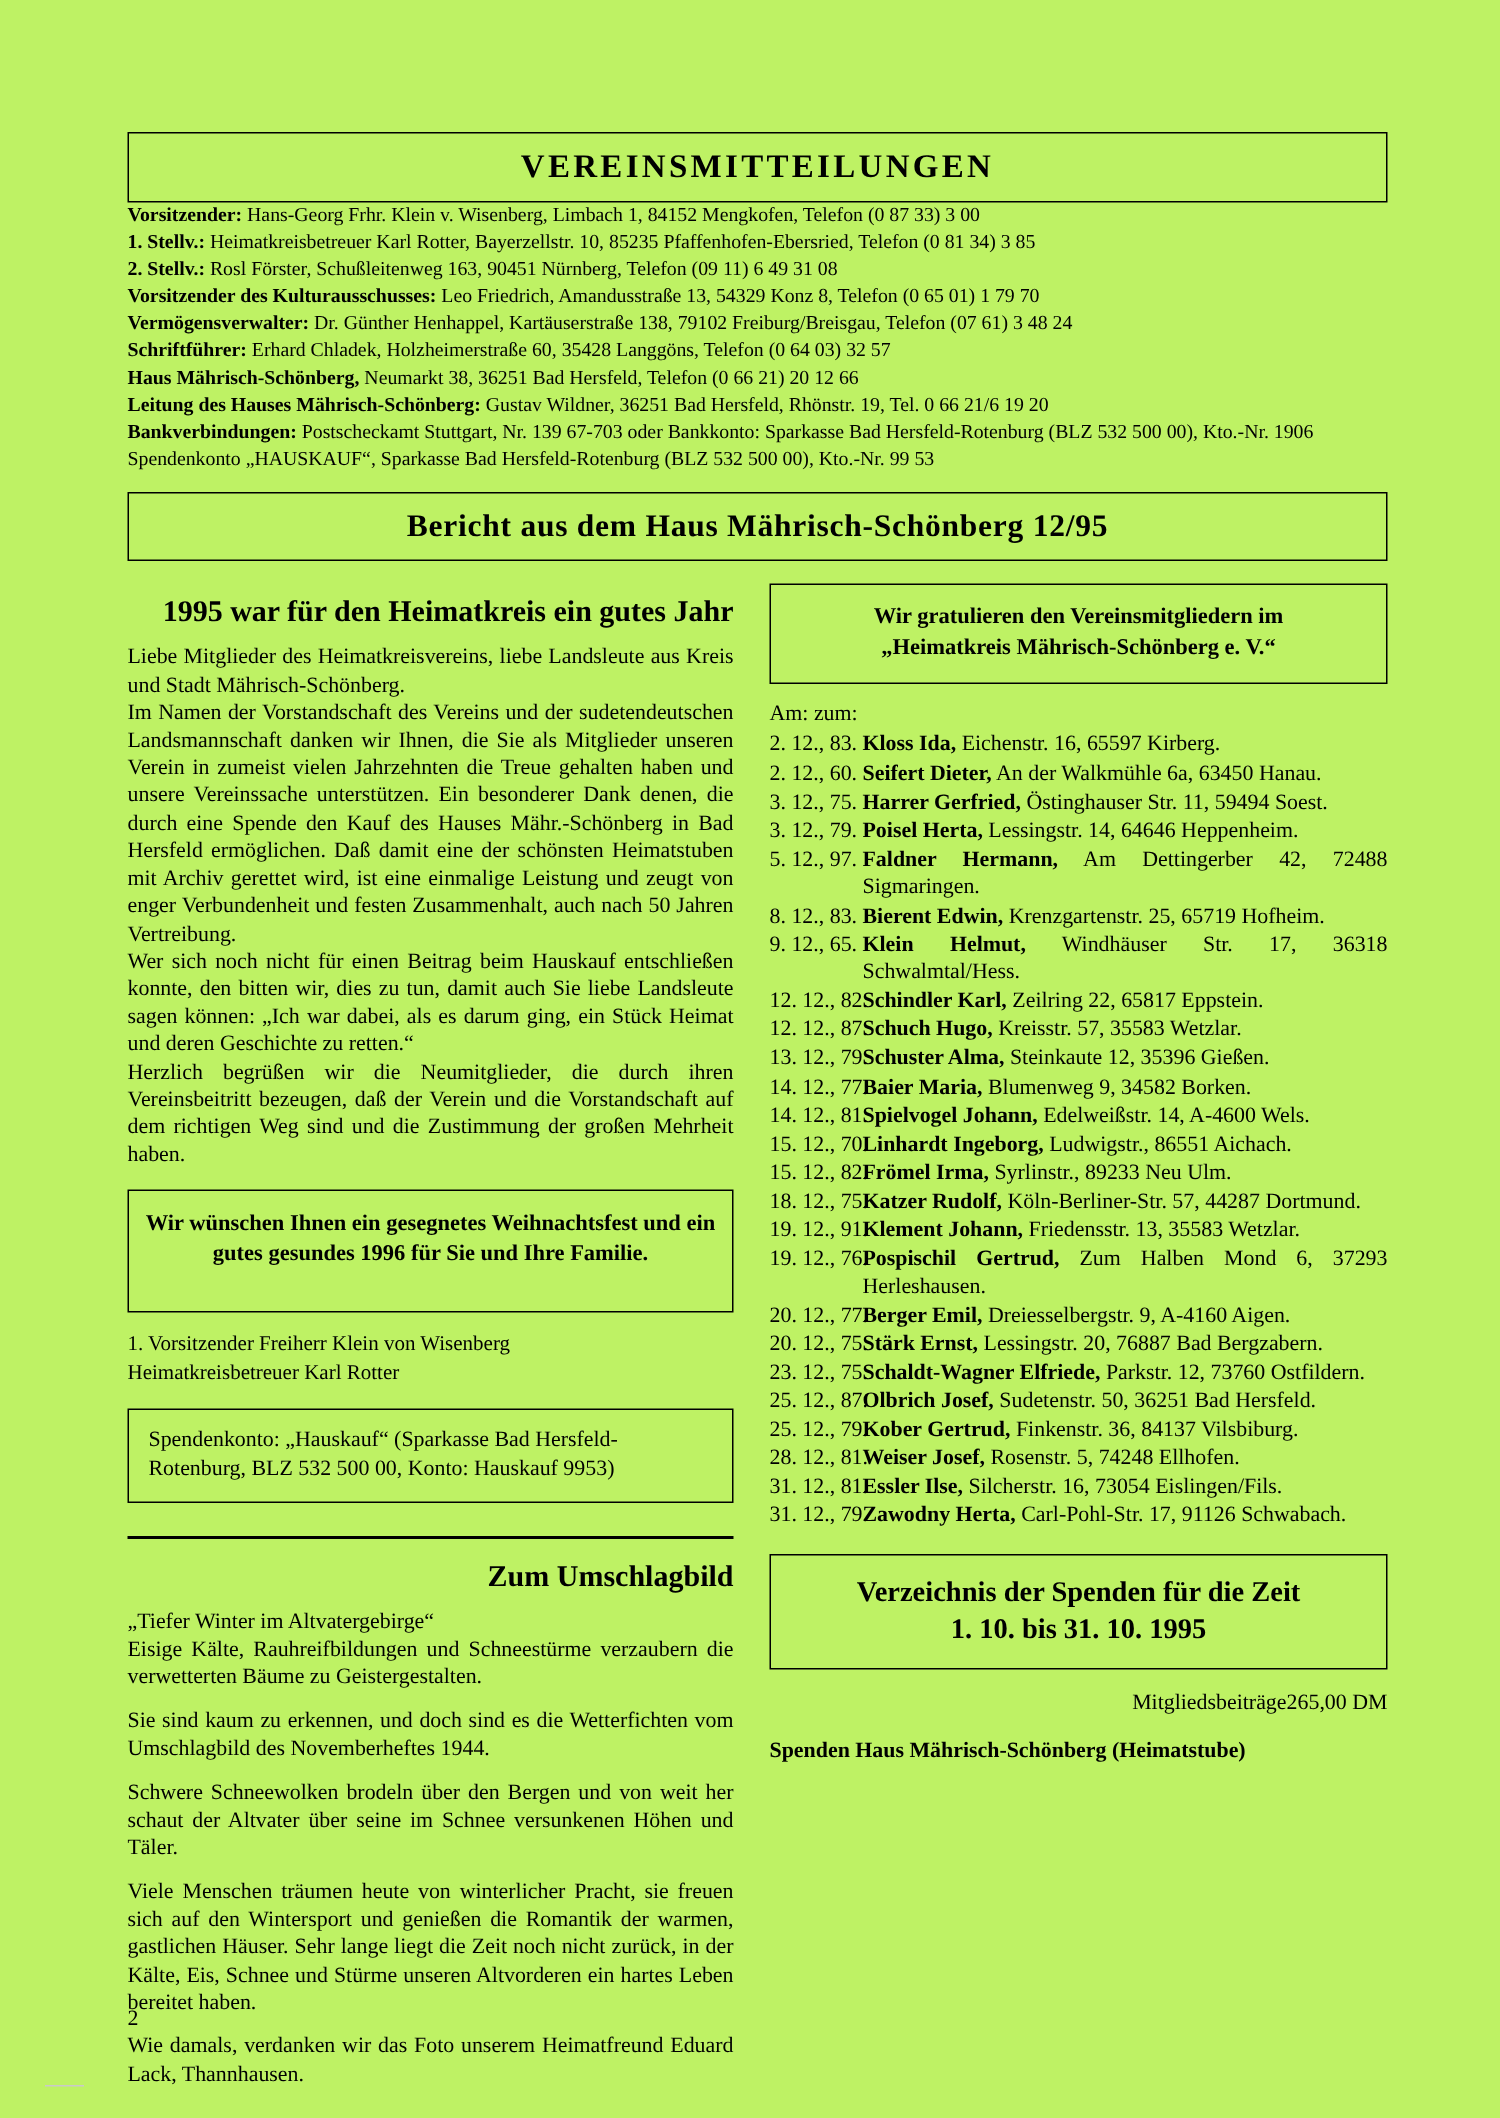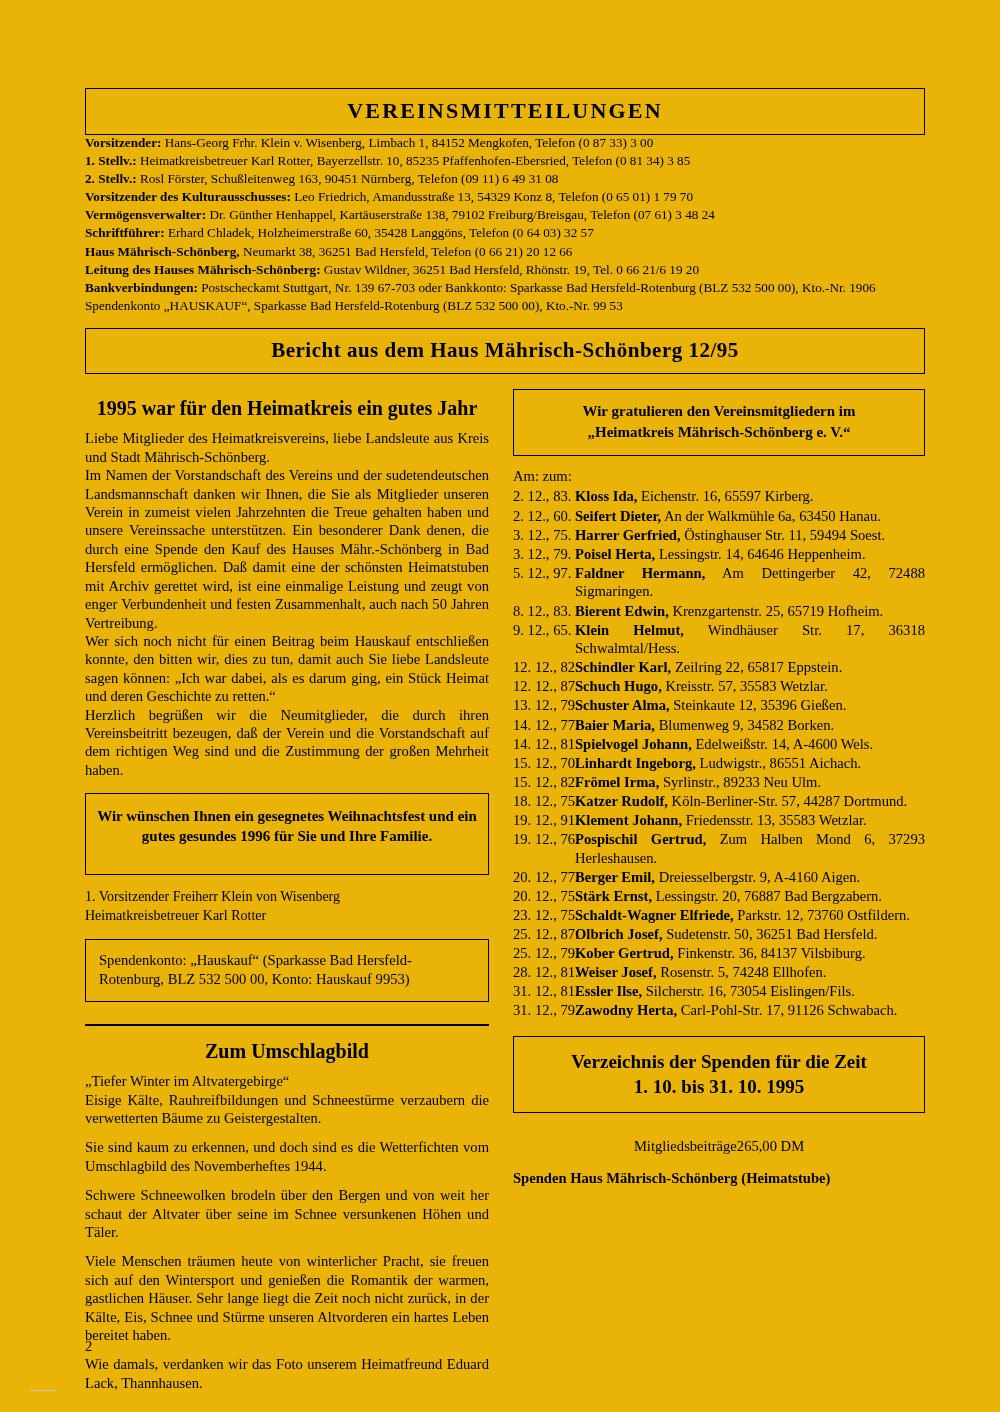--- a/index.html
+++ b/index.html
@@ -13,21 +13,21 @@
     font-family: "Liberation Serif", serif;
     color: #000000;
     position: relative;
     overflow: hidden;
   }
   .page {
     position: absolute;
     left: 0; top: 0;
     width: 1000px;
     height: 1412px;
-    background: #eab308;
+    background: #bef264;
   }
   .content {
     position: absolute;
     left: 85px;
     top: 88px;
     width: 840px;
   }
   
   .box-head {
     border: 1.5px solid #000;
@@ -64,21 +64,21 @@
     box-sizing: border-box;
   }
   .col-gap { width: 24px; }
   .col-right {
     width: 412px;
     box-sizing: border-box;
   }
   h2.section-title {
     font-size: 20px;
     font-weight: bold;
-    text-align: center;
+    text-align: right;
     margin: 8px 0 9px 0;
   }
   p.body {
     font-size: 14.6px;
     line-height: 18.4px;
     margin: 0 0 0 0;
     text-align: justify;
     text-justify: inter-word;
     hyphens: manual;
   }
@@ -164,23 +164,23 @@
     text-align: center;
     font-weight: bold;
     font-size: 19px;
     line-height: 25px;
     padding: 12px 8px 13px;
     margin-top: 16px;
     box-sizing: border-box;
   }
   .fee-row {
     display: flex;
-    justify-content: center;
-    font-size: 14.6px;
-    margin-top: 25px;
+    justify-content: flex-end;
+    font-size: 14.6px;
+    margin-top: 14px;
   }
   .donations-head {
     font-size: 14.6px;
     font-weight: bold;
     margin-top: 15px;
   }
   .page-num {
     position: absolute;
     left: 85px;
     top: 1338px;

